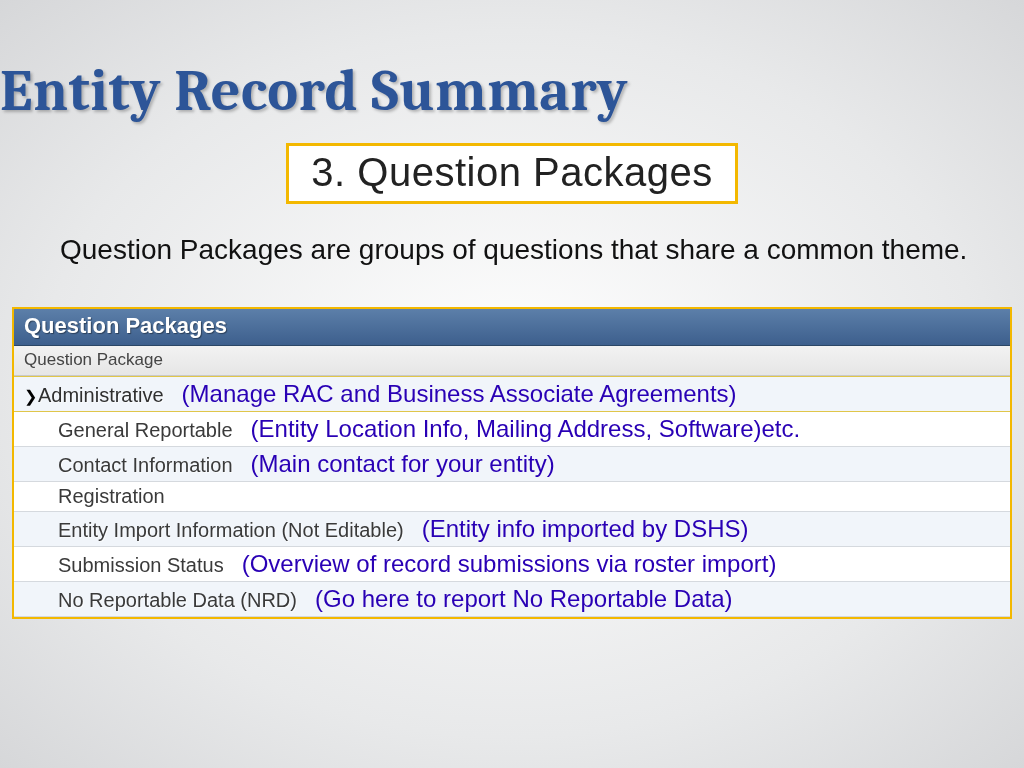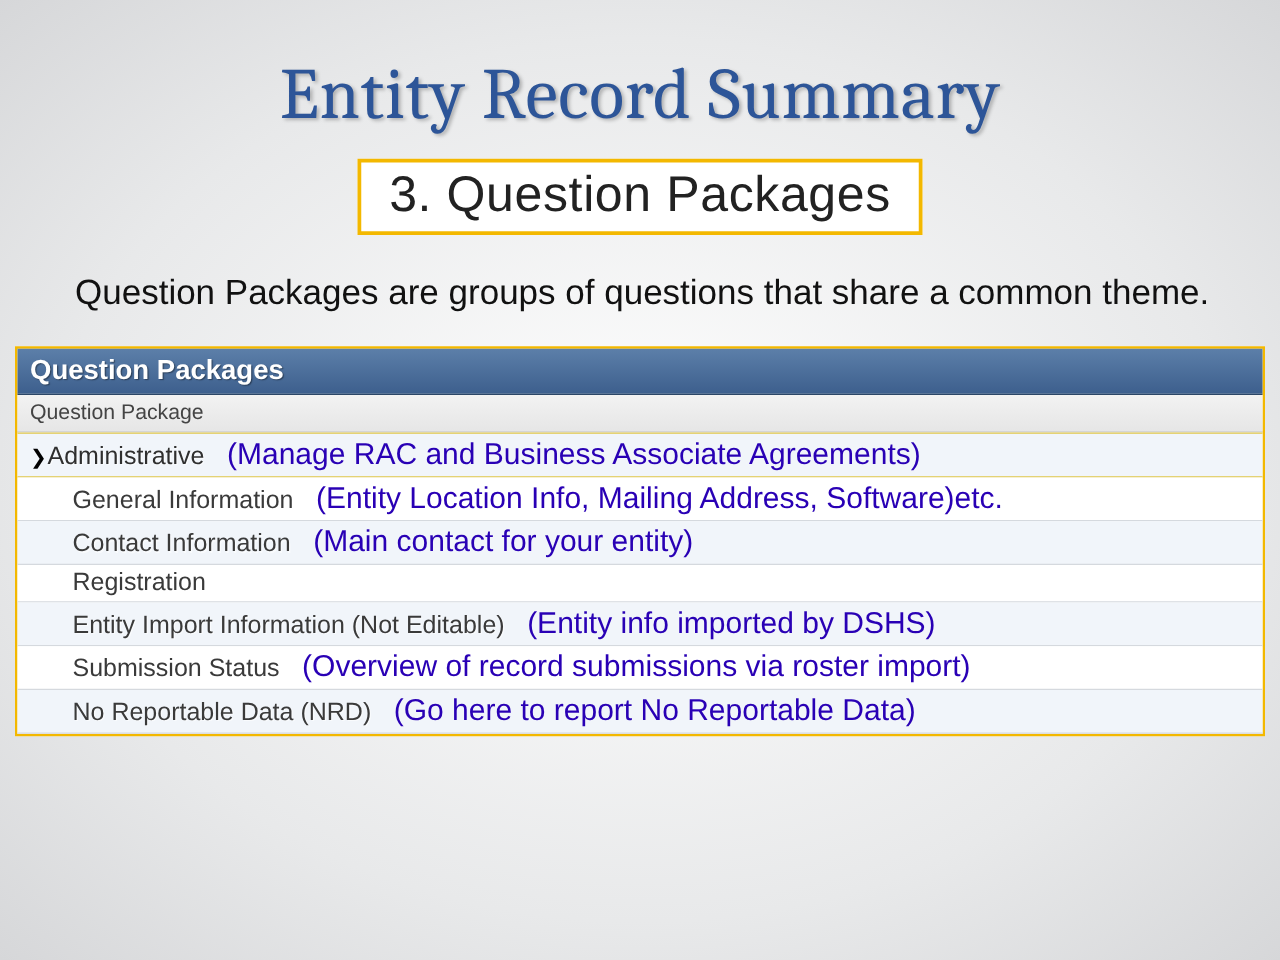--- a/index.html
+++ b/index.html
@@ -7,24 +7,25 @@
   body {
     background: radial-gradient(ellipse at center, #ffffff 0%, #e8e9ea 65%, #d6d7d9 100%);
     font-family: "Century Gothic", "Segoe UI", Arial, sans-serif;
   }
   .slide { width: 1024px; height: 768px; position: relative; }
 
   .title {
     font-family: "Cambria", "Georgia", serif;
     font-size: 58px;
     color: #2d5598;
-    text-align: center;
-    padding-top: 42px;
+    text-align: left;
+    padding-top: 58px;
     text-shadow: 2px 2px 3px rgba(0,0,0,0.25);
     letter-spacing: 0.5px;
+    font-weight: bold;
   }
 
   .subtitle-wrap {
     display: flex;
     justify-content: center;
     margin-top: 18px;
   }
   .subtitle {
     border: 3px solid #f3b800;
     background: #ffffff;
@@ -37,21 +38,21 @@
 
   .lead {
     font-size: 28px;
     color: #111;
     padding: 28px 38px 18px 60px;
     line-height: 1.25;
     font-weight: 400;
   }
 
   .panel {
-    margin: 8px 12px 0 12px;
+    margin: 22px 12px 0 12px;
     border: 2px solid #f3b800;
     background: #fff;
   }
   .panel-title {
     background: linear-gradient(#5c7fa9, #3d5f8d);
     border-bottom: 1px solid #2b4666;
     color: #ffffff;
     font-family: Arial, sans-serif;
     font-weight: bold;
     font-size: 22px;
@@ -127,21 +128,21 @@
     <div class="panel-subhead">Question Package</div>
     <div id="rows-container">
         <div class="row striped selected">
           <span class="arrow">❯</span>
           <span class="label">Administrative</span>
           <span class="desc">(Manage RAC and Business Associate Agreements)</span>
         </div>
         <div class="row striped">
           <span class="arrow"></span>
           <span class="indent"></span>
-          <span class="label">General Information</span>
+          <span class="label">General Reportable</span>
           <span class="desc">(Entity Location Info, Mailing Address, Software)etc.</span>
         </div>
         <div class="row striped">
           <span class="arrow"></span>
           <span class="indent"></span>
           <span class="label">Contact Information</span>
           <span class="desc">(Main contact for your entity)</span>
         </div>
         <div class="row striped">
           <span class="arrow"></span>

